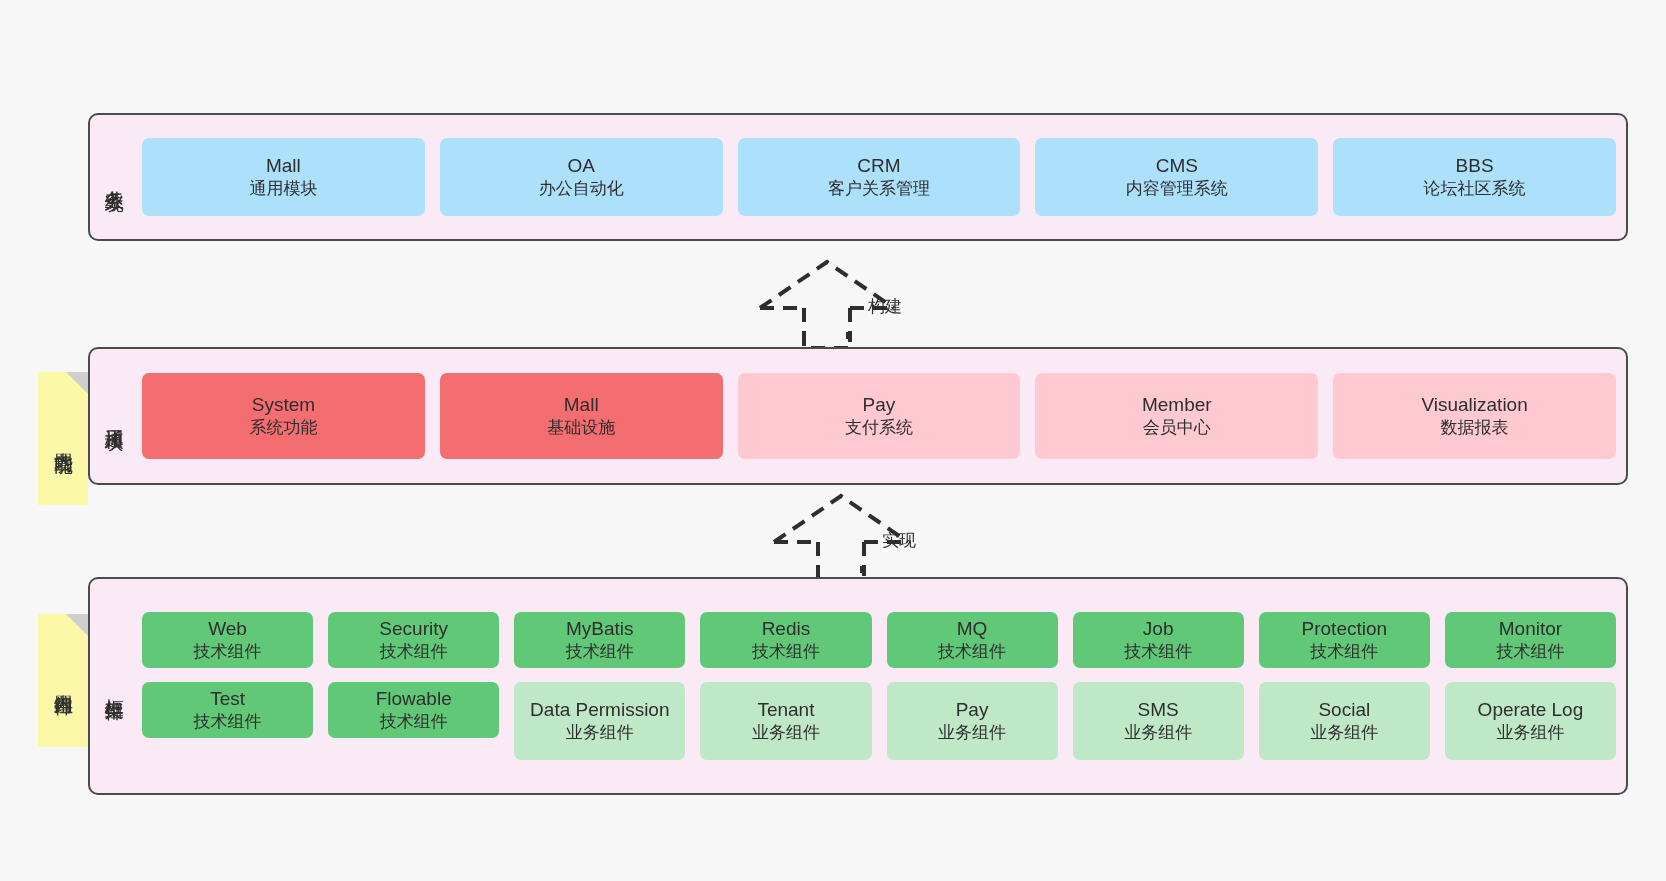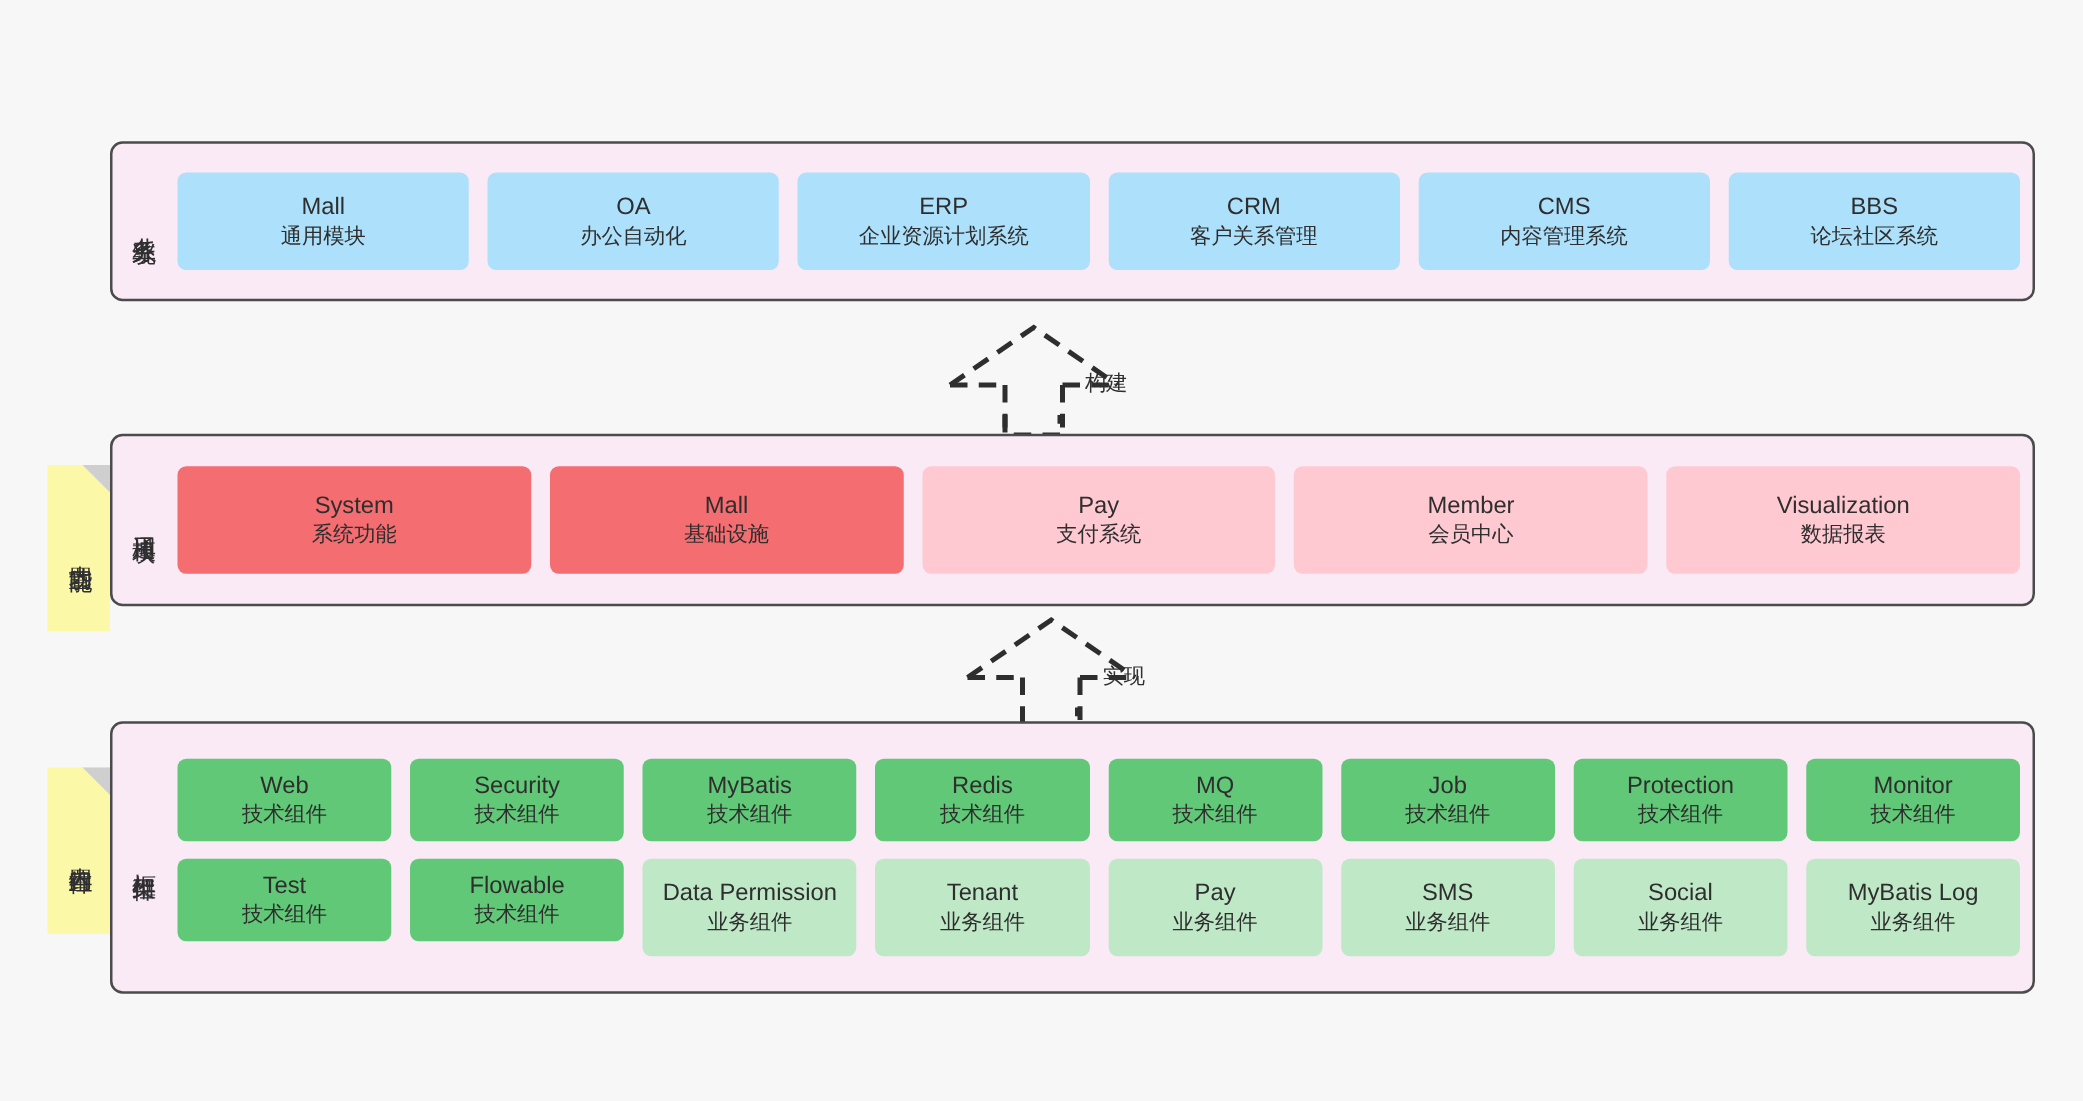--- a/index.html
+++ b/index.html
@@ -69,21 +69,21 @@
     line-height:1.26;
     box-sizing:border-box;
     padding:6px 12px;
     color:#2e2e2e;
   }
   .card .en{font-size:19px;}
   .card .cn{font-size:17px;}
   .card.blue{background:#ace0fb;height:78px;}
   .card.red{background:#f46d71;height:86px;}
   .card.pink{background:#ffc9d2;height:86px;}
-  .card.green{background:#61c878;height:66px;}
+  .card.green{background:#61c878;height:56px;}
   .card.lgreen{background:#bfe8c7;height:78px;}
 
   
   .note{
     position:absolute;
     background:#fbf8a8;
     box-sizing:border-box;
     display:flex;
     align-items:center;
     justify-content:center;
@@ -126,24 +126,20 @@
     <div class="layer-body" id="business-body" style="gap: 15px;">
         <div class="card blue">
           <div class="en">Mall</div>
           <div class="cn">通用模块</div>
         </div>
         <div class="card blue">
           <div class="en">OA</div>
           <div class="cn">办公自动化</div>
         </div>
         <div class="card blue">
-          <div class="en">ERP</div>
-          <div class="cn">企业资源计划系统</div>
-        </div>
-        <div class="card blue">
           <div class="en">CRM</div>
           <div class="cn">客户关系管理</div>
         </div>
         <div class="card blue">
           <div class="en">CMS</div>
           <div class="cn">内容管理系统</div>
         </div>
         <div class="card blue">
           <div class="en">BBS</div>
           <div class="cn">论坛社区系统</div>
@@ -279,20 +275,20 @@
           </div>
           <div class="card lgreen">
             <div class="en">SMS</div>
             <div class="cn">业务组件</div>
           </div>
           <div class="card lgreen">
             <div class="en">Social</div>
             <div class="cn">业务组件</div>
           </div>
           <div class="card lgreen">
-            <div class="en">MyBatis Log</div>
+            <div class="en">Operate Log</div>
             <div class="cn">业务组件</div>
           </div>
         </div>
     </div>
   </div>
 
 </div>
 
 </body></html>

